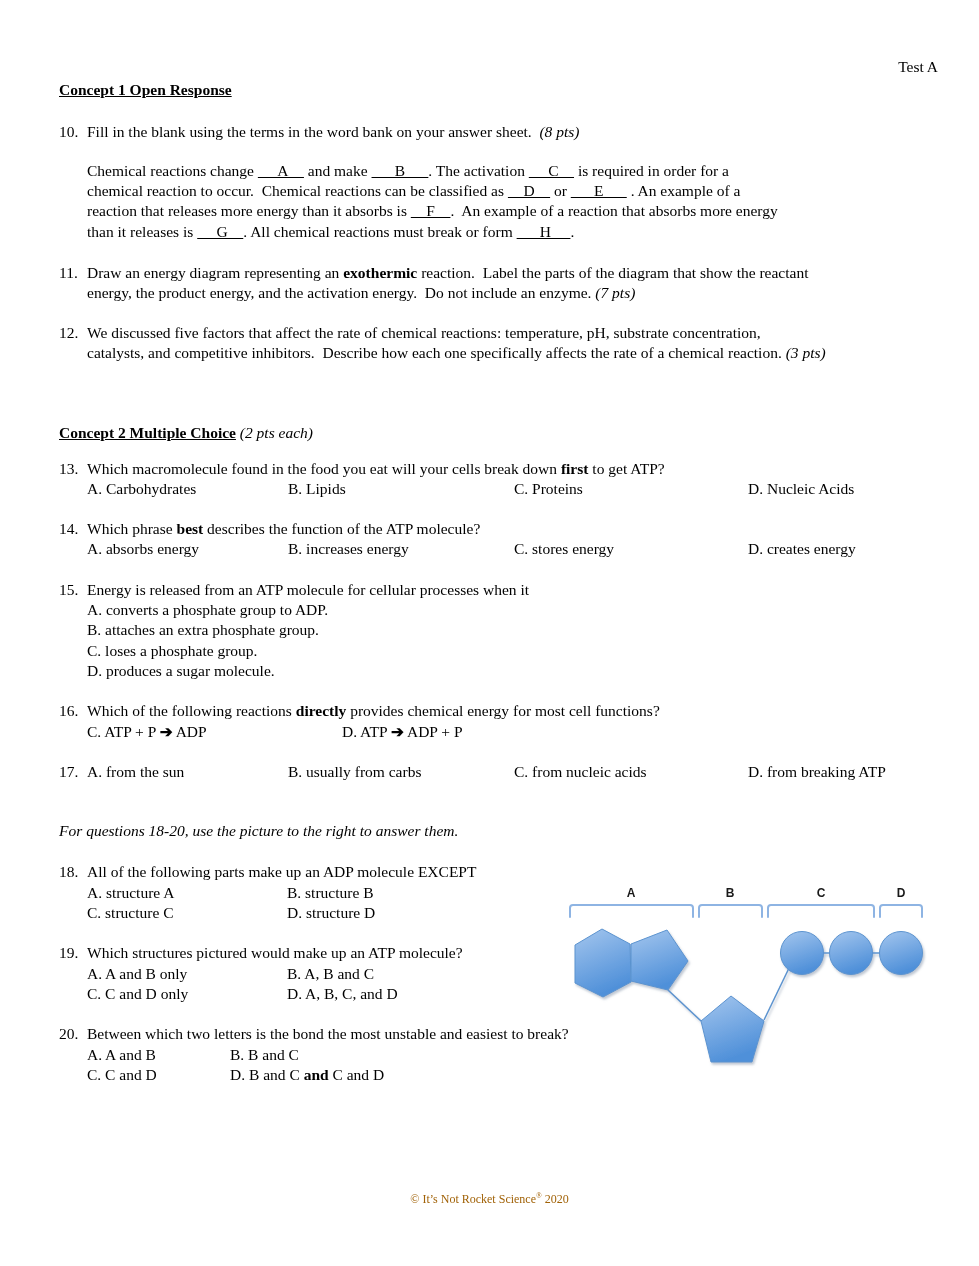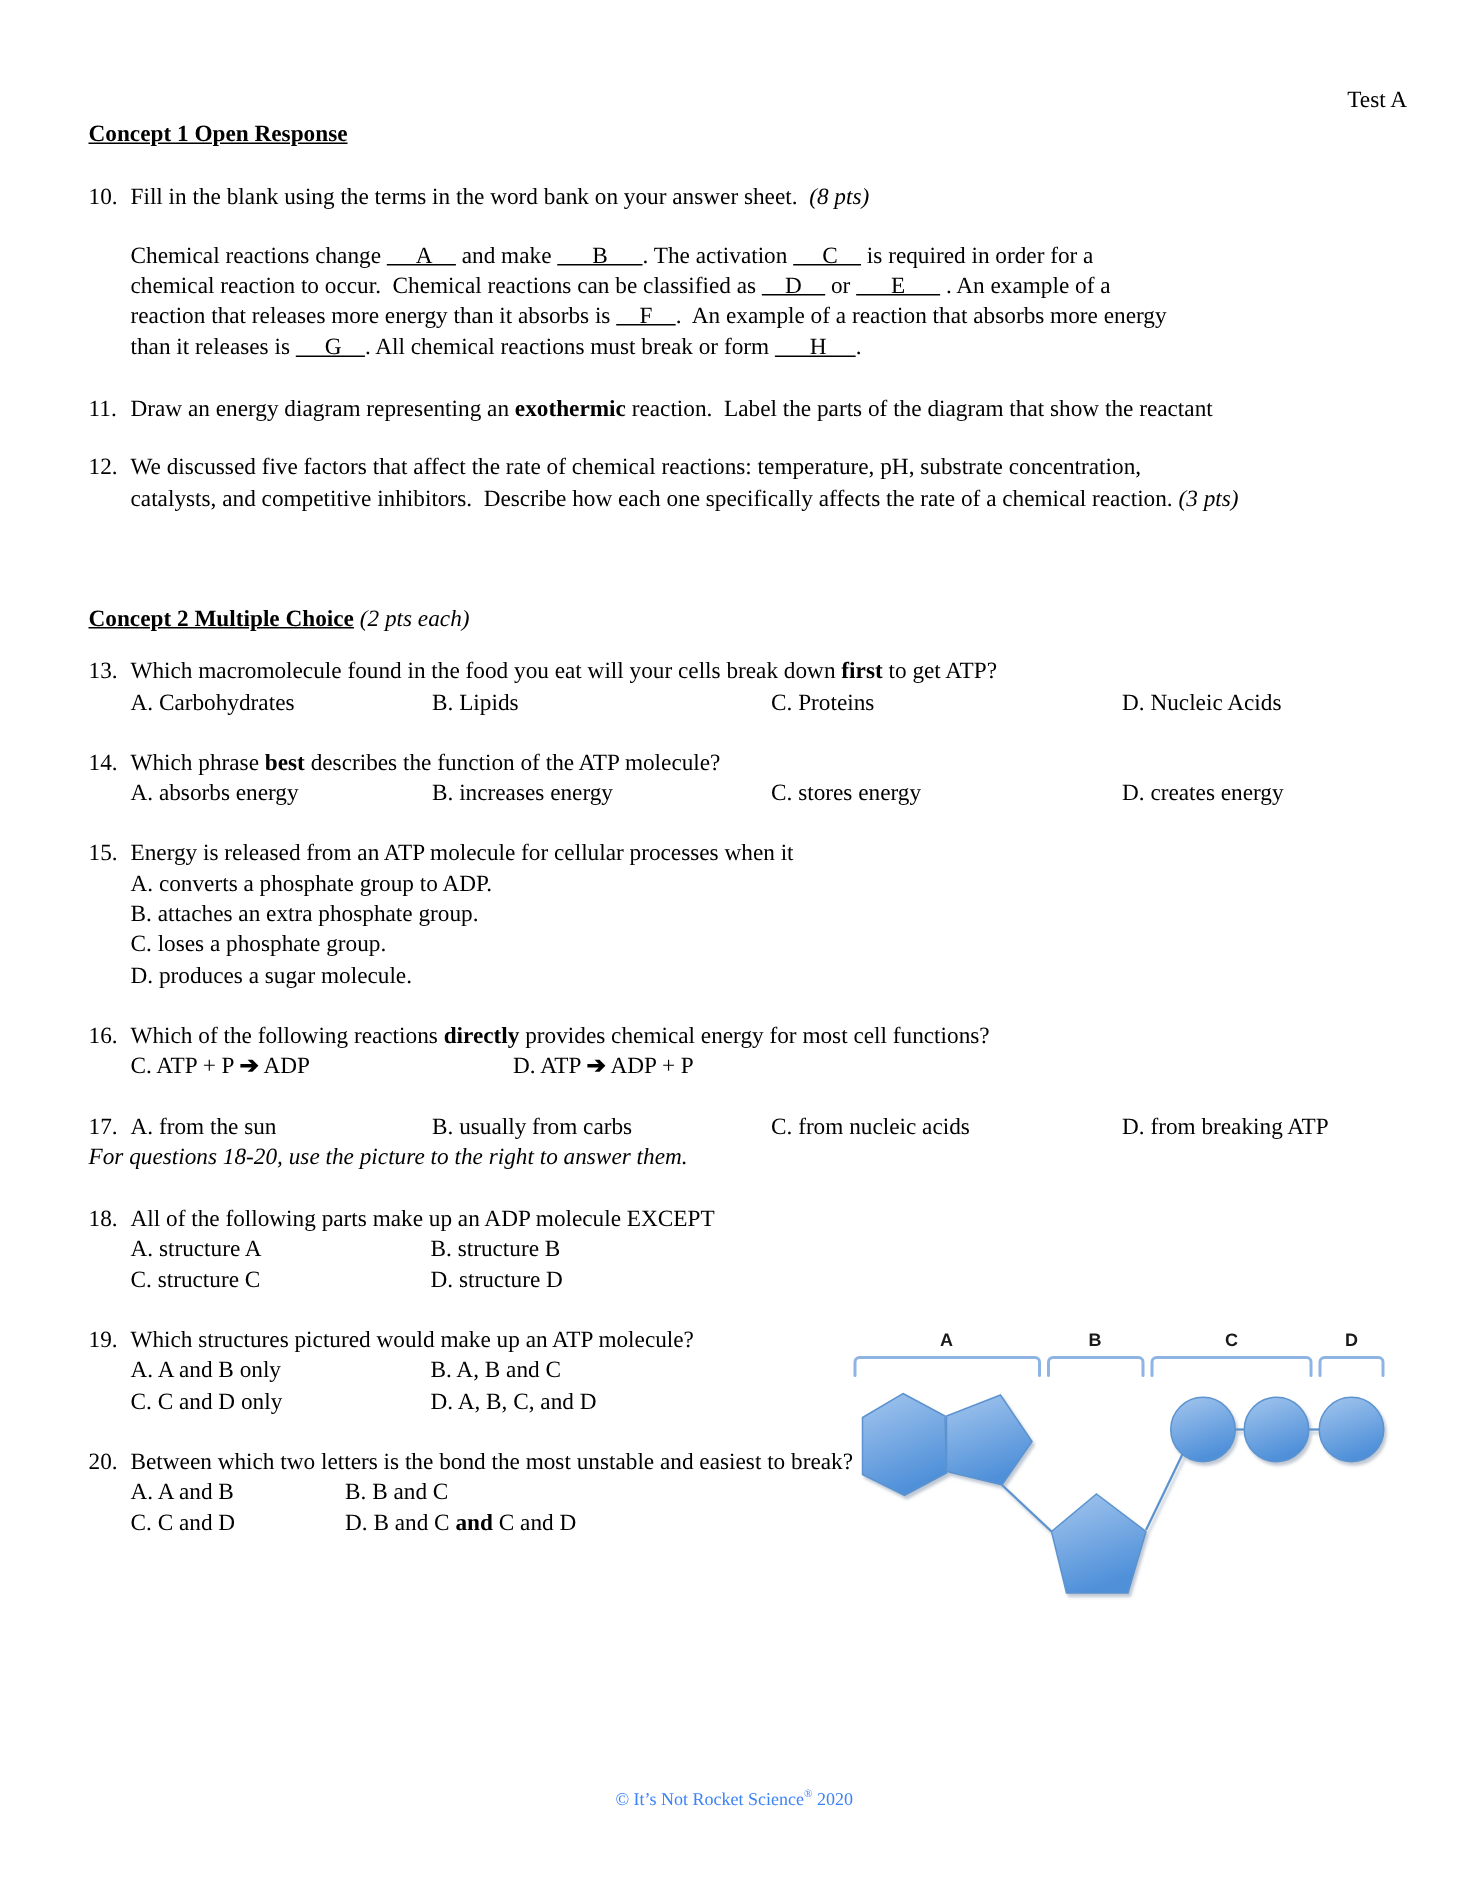--- a/index.html
+++ b/index.html
@@ -22,22 +22,22 @@
   .q13m{margin-top:15px;}
   .q18m{margin-top:21px;}
   .para{margin-top:19px;}
   .opts{position:relative;}
   .optrow{position:relative;height:20.3px;}
   .opt{position:absolute;top:0;left:0;white-space:pre;line-height:20.3px;}
   .cols4 .col1{left:201px;} .cols4 .col2{left:427px;} .cols4 .col3{left:661px;}
   .c2w .col1{left:255px;}
   .c2m .col1{left:200px;}
   .c2n .col1{left:143px;}
-  .note{line-height:20.3px;font-style:italic;}
-  .footer{position:absolute;left:0;top:1189px;width:100%;text-align:center;color:#3b82f6;font-size:12px;line-height:14px;}
+  .note{margin-top:39px;line-height:20.3px;font-style:italic;}
+  .footer{position:absolute;left:0;top:1189px;width:100%;text-align:center;color:#a16207;font-size:12px;line-height:14px;}
   .footer sup{font-size:7.5px;}
   .diagram{position:absolute;left:550px;top:876px;}
   .dlabel{font-family:"Liberation Sans",sans-serif;font-weight:bold;font-size:12px;fill:#1a1a1a;}
 </style>
 </head>
 <body>
 
 <div class="page">
 
   <div class="test-label">Test A</div>
@@ -54,20 +54,21 @@
         <div class="line"><span>chemical reaction to occur.  Chemical reactions can be classified as </span><span class="u">&nbsp;&nbsp;&nbsp;&nbsp;D&nbsp;&nbsp;&nbsp;&nbsp;</span><span> or </span><span class="u">&nbsp;&nbsp;&nbsp;&nbsp;&nbsp;&nbsp;E&nbsp;&nbsp;&nbsp;&nbsp;&nbsp;&nbsp;</span><span> . An example of a</span></div>
         <div class="line"><span>reaction that releases more energy than it absorbs is </span><span class="u">&nbsp;&nbsp;&nbsp;&nbsp;F&nbsp;&nbsp;&nbsp;&nbsp;</span><span>.  An example of a reaction that absorbs more energy</span></div>
         <div class="line"><span>than it releases is </span><span class="u">&nbsp;&nbsp;&nbsp;&nbsp;&nbsp;G&nbsp;&nbsp;&nbsp;&nbsp;</span><span>. All chemical reactions must break or form </span><span class="u">&nbsp;&nbsp;&nbsp;&nbsp;&nbsp;&nbsp;H&nbsp;&nbsp;&nbsp;&nbsp;&nbsp;</span><span>.</span></div>
       </div>
   </div>
 
   <div class="q q11m">
     <span class="qnum">11.</span>
     <div>
         <div class="line"><span>Draw an energy diagram representing an </span><span class="b">exothermic</span><span> reaction.  Label the parts of the diagram that show the reactant</span></div>
+        <div class="line"><span>energy, the product energy, and the activation energy.  Do not include an enzyme. </span><span class="i">(7 pts)</span></div>
       </div>
   </div>
 
   <div class="q q12m">
     <span class="qnum">12.</span>
     <div>
         <div class="line"><span>We discussed five factors that affect the rate of chemical reactions: temperature, pH, substrate concentration,</span></div>
         <div class="line"><span>catalysts, and competitive inhibitors.  Describe how each one specifically affects the rate of a chemical reaction. </span><span class="i">(3 pts)</span></div>
       </div>
   </div>

